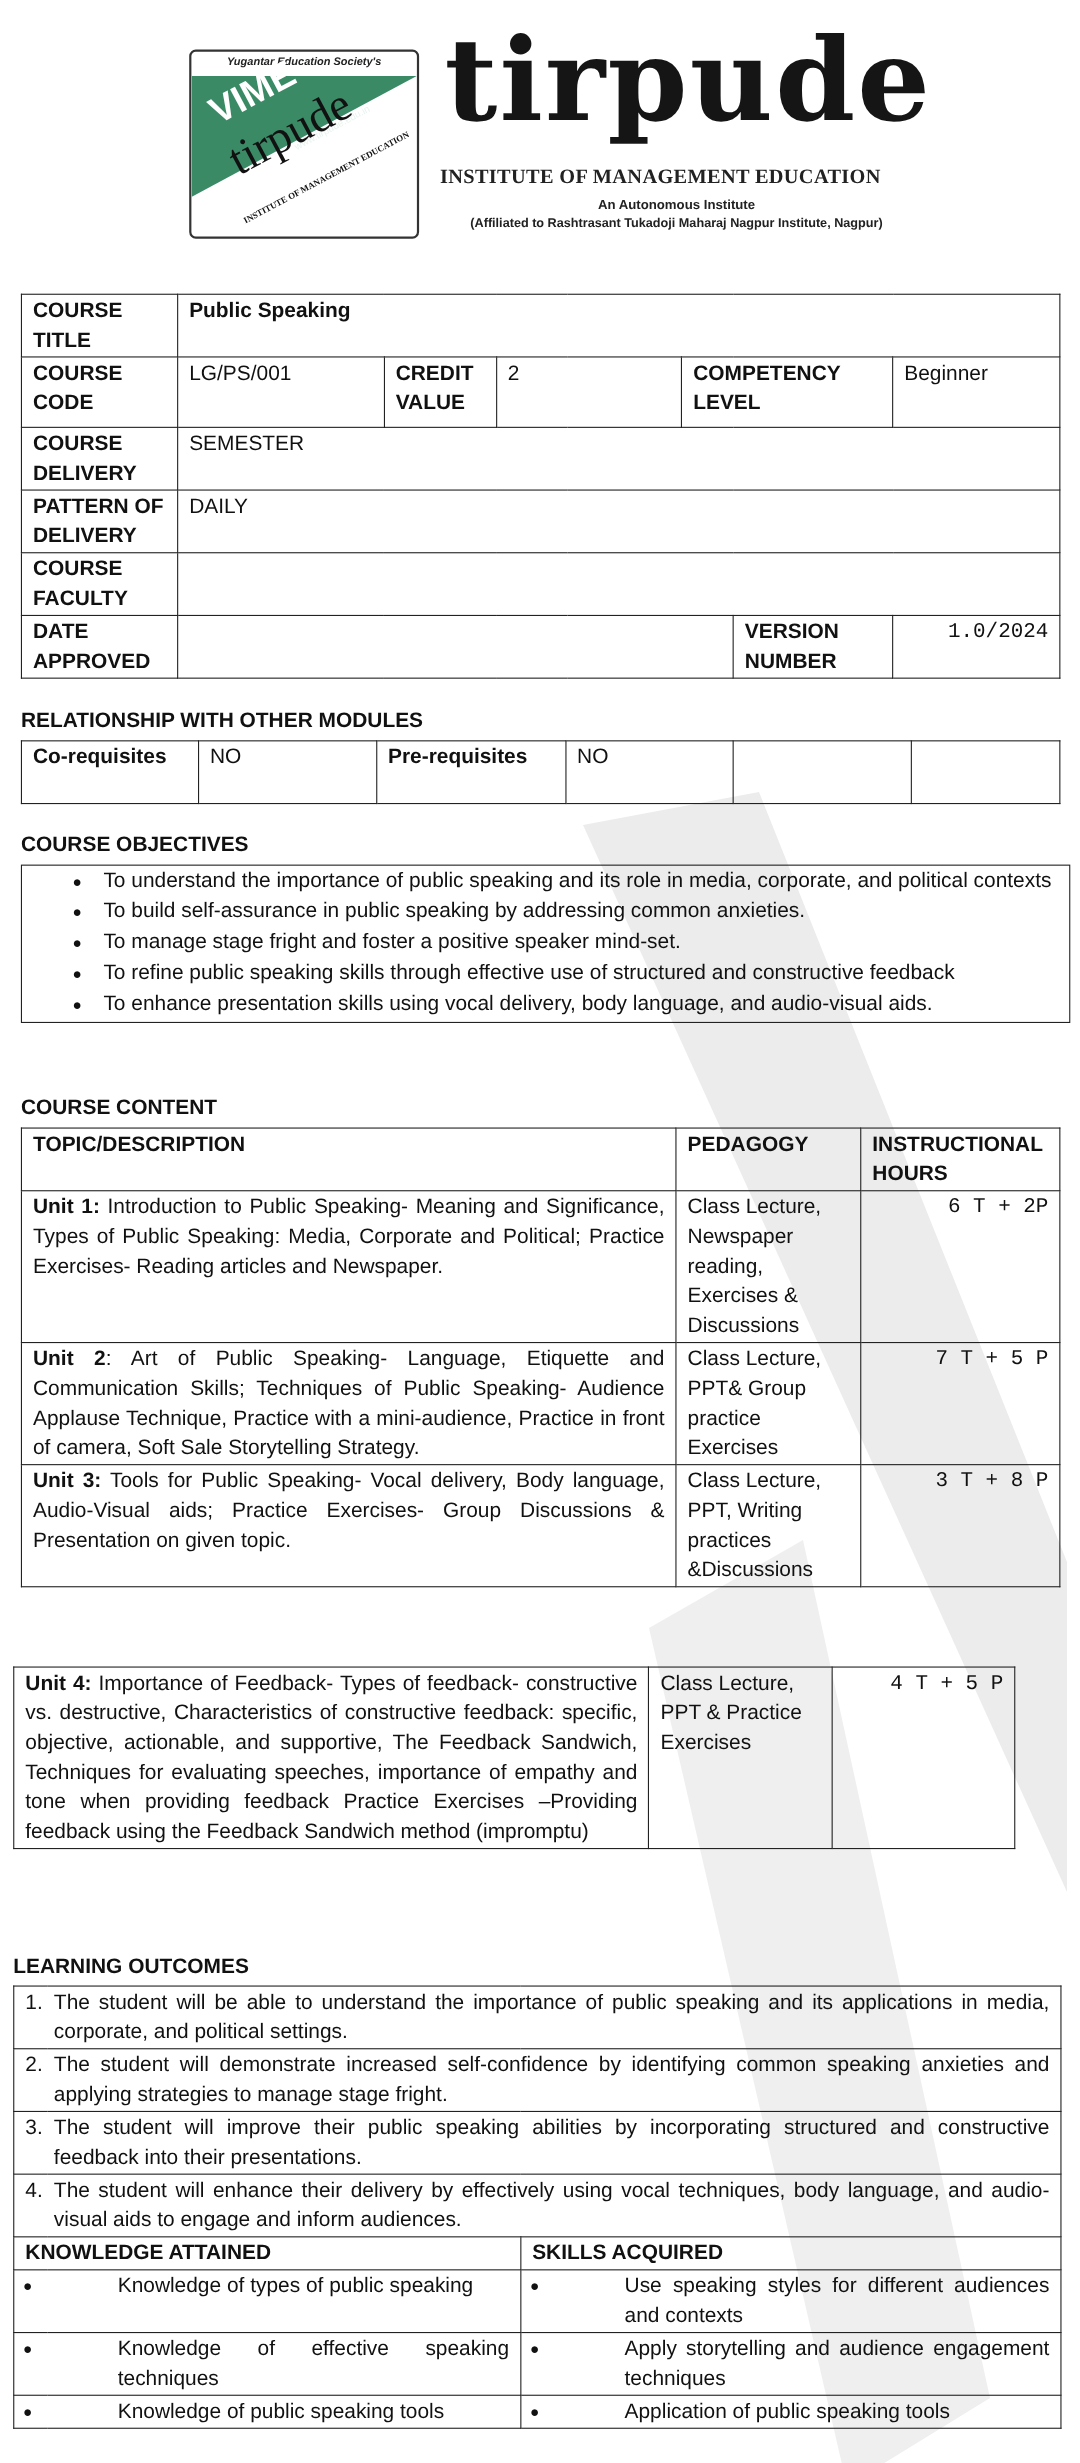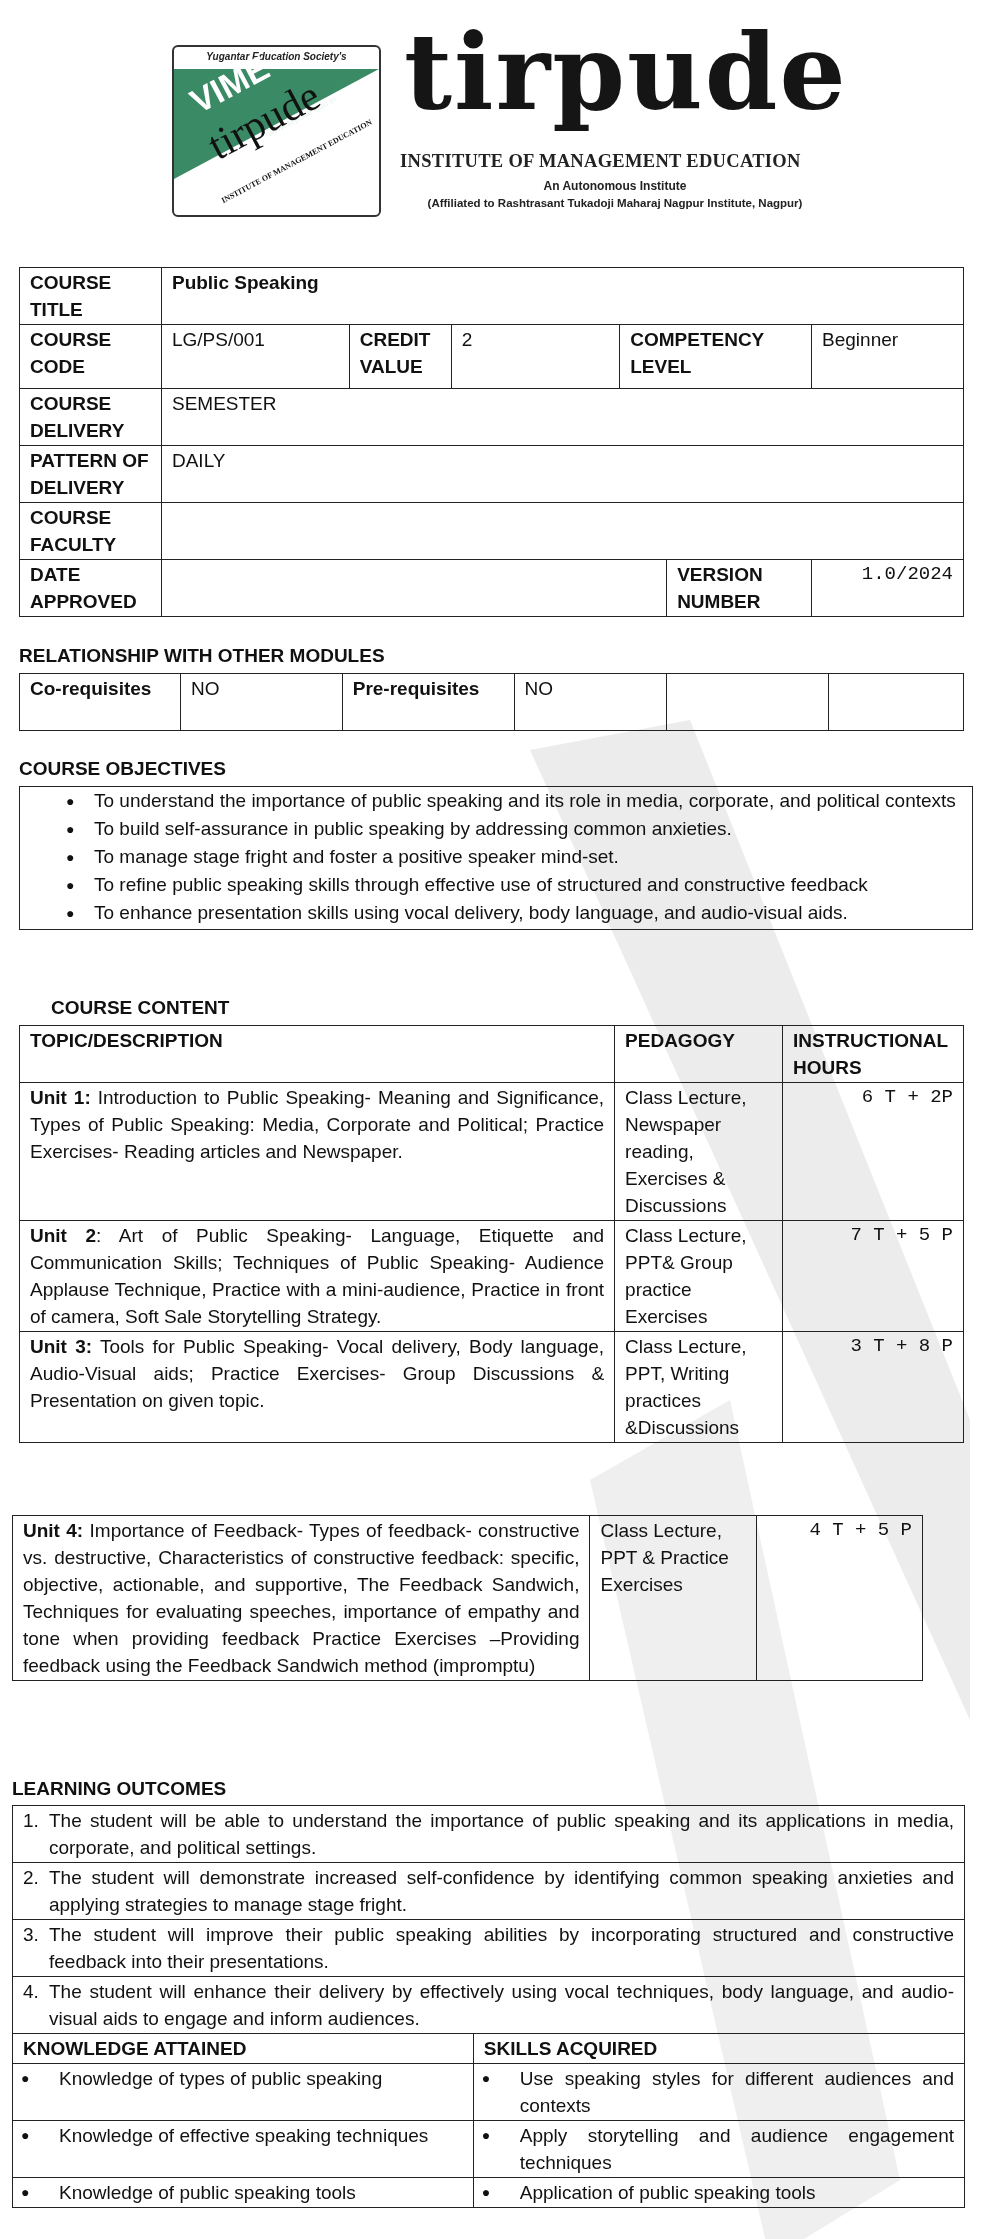--- a/index.html
+++ b/index.html
@@ -19,36 +19,36 @@
   .logo-inst { position: absolute; left: 46px; top: 150px; font-size: 8px; font-weight: bold; font-family: "Liberation Serif", serif; color: #111; transform: rotate(-28deg); transform-origin: left top; white-space: nowrap; }
   .brand-name { position: absolute; left: 236px; top: -12px; font-size: 104px; font-weight: bold; font-family: "DejaVu Serif", serif; letter-spacing: 2px; color: #151515; line-height: 1; }
   .brand-sub { position: absolute; left: 232px; top: 118px; font-size: 18.5px; font-weight: bold; font-family: "Liberation Serif", serif; color: #222; letter-spacing: 0.3px; white-space: nowrap; }
   .brand-auto { position: absolute; left: 232px; width: 430px; text-align: center; top: 146px; font-size: 12px; font-weight: bold; color: #222; }
   .brand-aff { position: absolute; left: 232px; width: 430px; text-align: center; top: 164px; font-size: 11.5px; font-weight: bold; color: #222; white-space: nowrap; }
 
   table { border-collapse: collapse; font-size: 19px; line-height: 27px; }
   td { border: 1.5px solid #222; vertical-align: top; padding: 1px 10px; }
   .lbl { font-weight: bold; }
   .section-title { position: absolute; font-weight: bold; font-size: 19px; }
-  .justify { text-align: justify; }
+  .justify { text-align: justify; margin-left: 48px; }
   .center { text-align: right; font-family: Liberation Mono, monospace; }
 
   
   .info { position: absolute; left: 19px; top: 267px; width: 945px; }
 
   .rel-title { left: 19px; top: 645px; }
   .rel { position: absolute; left: 19px; top: 673px; width: 945px; }
 
   .obj-title { left: 19px; top: 758px; }
   .obj-box { position: absolute; left: 19px; top: 786px; width: 936px; border: 1.5px solid #222; padding: 0 0 2px 16px; font-size: 19px; line-height: 28px; }
   .obj-box ul { margin: 0; padding: 0 0 0 58px; list-style: none; }
   .obj-box li { position: relative; }
   .obj-box li::before { content: "\25CF"; position: absolute; left: -28px; top: 0; font-size: 14px; }
 
-  .cc-title { left: 19px; top: 997px; margin-left: 32px; }
+  .cc-title { left: 19px; top: 997px; }
   .cc { position: absolute; left: 19px; top: 1025px; width: 945px; }
   .cc4 { position: absolute; left: 12px; top: 1515px; width: 911px; }
 
   .lo-title { left: 12px; top: 1778px; }
   .lo { position: absolute; left: 12px; top: 1805px; width: 953px; }
   .lo td.num { border-right: none; padding-right: 0; width: 20px; }
   .lo td.txt { border-left: none; padding-left: 6px; }
   .bullet { display: inline-block; width: 38px; padding-left: 8px; font-size: 14px; vertical-align: top; }
   .ks-item { display: flex; }
   .ks-item .t { flex: 1; }

